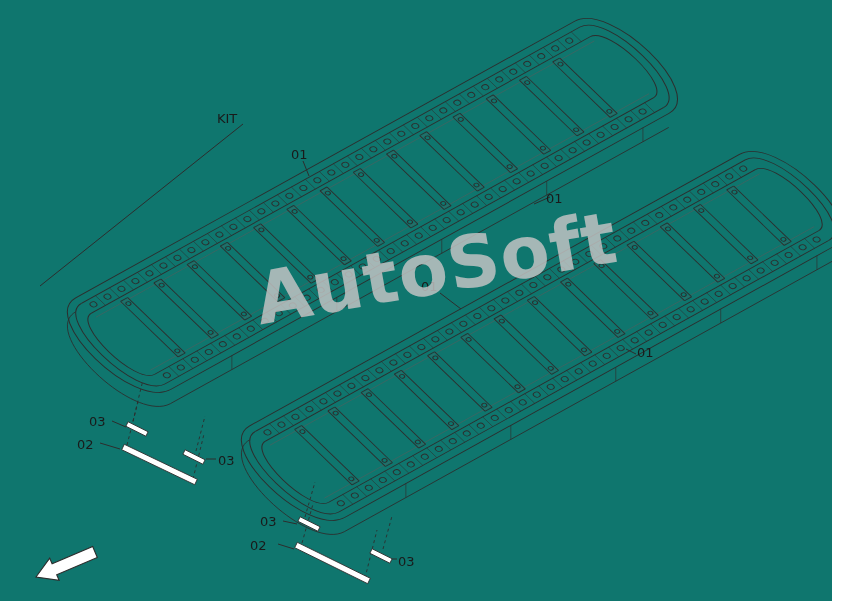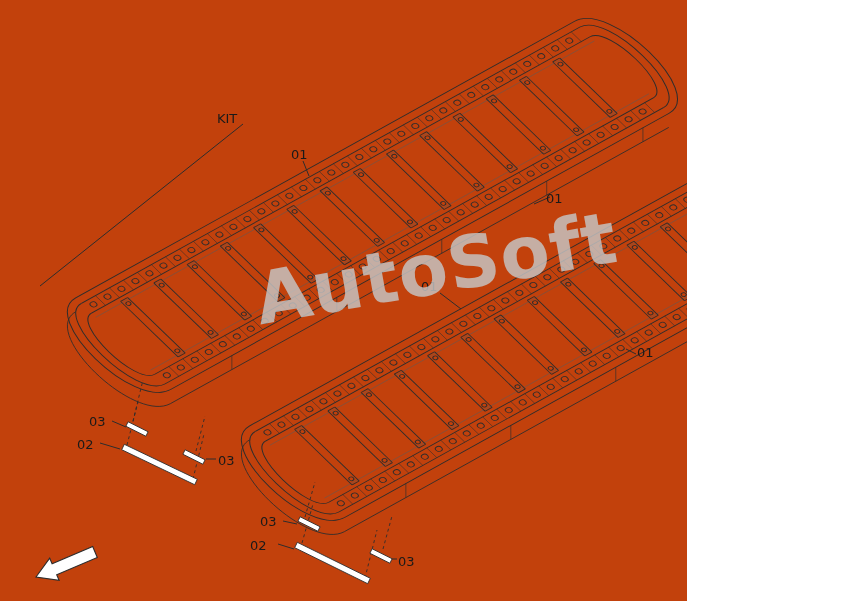--- a/index.html
+++ b/index.html
@@ -1,16 +1,16 @@
 <!DOCTYPE html>
 <html><head>
 <meta charset="utf-8">
 <style>
   html,body{margin:0;padding:0;background:#fff;}
-  .stage{position:relative;width:687px;height:601px;background:#c2410c;overflow:hidden;
+  .stage{position:relative;width:832px;height:601px;background:#0f766e;overflow:hidden;
          font-family:"DejaVu Sans","Liberation Sans",sans-serif;}
   .stage svg{position:absolute;left:0;top:0;z-index:1;}
   .lbl{position:absolute;z-index:2;font-size:13px;color:#1a1a1a;white-space:nowrap;}
   .watermark{position:absolute;left:256px;top:258px;z-index:3;font-size:72px;font-weight:bold;
              color:#c6c6c6;opacity:0.82;transform:rotate(-10deg);transform-origin:0 50%;
              white-space:nowrap;letter-spacing:1px;}
 </style>
 </head>
 <body>
 

